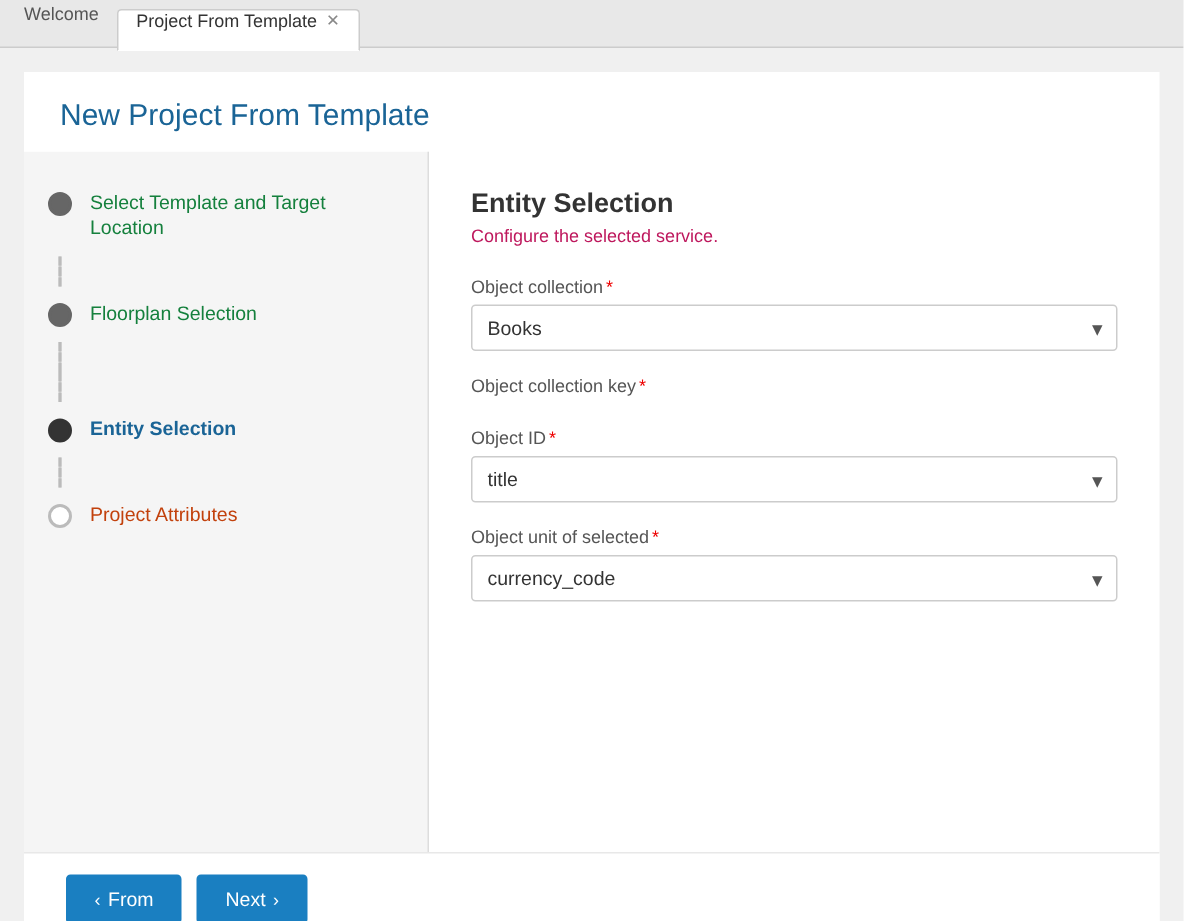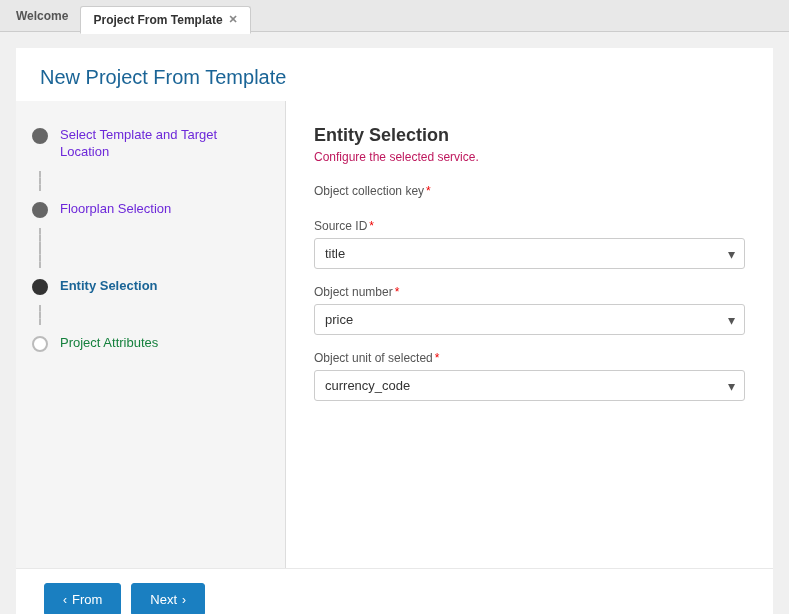--- a/index.html
+++ b/index.html
@@ -9,30 +9,29 @@
     .tab-bar {
       display: flex;
       align-items: center;
       background: #e8e8e8;
       border-bottom: 1px solid #ccc;
       height: 32px;
       padding: 0 4px;
     }
     .tab {
       display: flex;
-      align-items: center;
+      align-items: flex-start;
       padding: 0 12px;
       height: 28px;
       font-size: 12px;
       cursor: pointer;
       border-radius: 3px 3px 0 0;
       background: transparent;
       color: #555;
       gap: 6px;
-      font-weight: bold;
     }
     .tab.active {
       background: #fff;
       border: 1px solid #ccc;
       border-bottom: 1px solid #fff;
       color: #333;
       margin-top: 8px;
     }
     .tab.welcome {
       background: transparent;
@@ -86,25 +85,25 @@
       gap: 12px;
       position: relative;
     }
 
     .step-item.active .step-label {
       color: #1a6496;
       font-weight: 600;
     }
 
     .step-item.completed .step-label {
-      color: #6d28d9;
+      color: #15803d;
     }
 
     .step-item.inactive .step-label {
-      color: #15803d;
+      color: #c2410c;
     }
 
     .step-circle {
       width: 16px;
       height: 16px;
       border-radius: 50%;
       flex-shrink: 0;
       margin-top: 1px;
       display: flex;
       align-items: center;
@@ -287,52 +286,52 @@
         <span class="step-label">Project Attributes</span>
       </div>
 
     </div>
 
     <div class="form-panel">
 
       <div class="section-title">Entity Selection</div>
       <div class="section-subtitle">Configure the selected service.</div>
 
+      <div class="form-group">
+        <label class="form-label">
+          <span>Object collection</span><span class="required-star">*</span>
+        </label>
+        <div class="select-wrapper">
+          <select class="form-select">
+            <option>Books</option>
+            <option>Authors</option>
+            <option>Publishers</option>
+          </select>
+        </div>
+      </div>
 
       <div class="form-group">
         <label class="form-label">
           <span>Object collection key</span><span class="required-star">*</span>
         </label>
       </div>
 
       <div class="form-group">
         <label class="form-label">
-          <span>Source ID</span><span class="required-star">*</span>
+          <span>Object ID</span><span class="required-star">*</span>
         </label>
         <div class="select-wrapper">
           <select class="form-select">
             <option>title</option>
             <option>name</option>
             <option>description</option>
           </select>
         </div>
       </div>
 
-      <div class="form-group">
-        <label class="form-label">
-          <span>Object number</span><span class="required-star">*</span>
-        </label>
-        <div class="select-wrapper">
-          <select class="form-select">
-            <option>price</option>
-            <option>quantity</option>
-            <option>stock</option>
-          </select>
-        </div>
-      </div>
 
       <div class="form-group">
         <label class="form-label">
           <span>Object unit of selected</span><span class="required-star">*</span>
         </label>
         <div class="select-wrapper">
           <select class="form-select">
             <option>currency_code</option>
             <option>unit</option>
             <option>measure</option>

